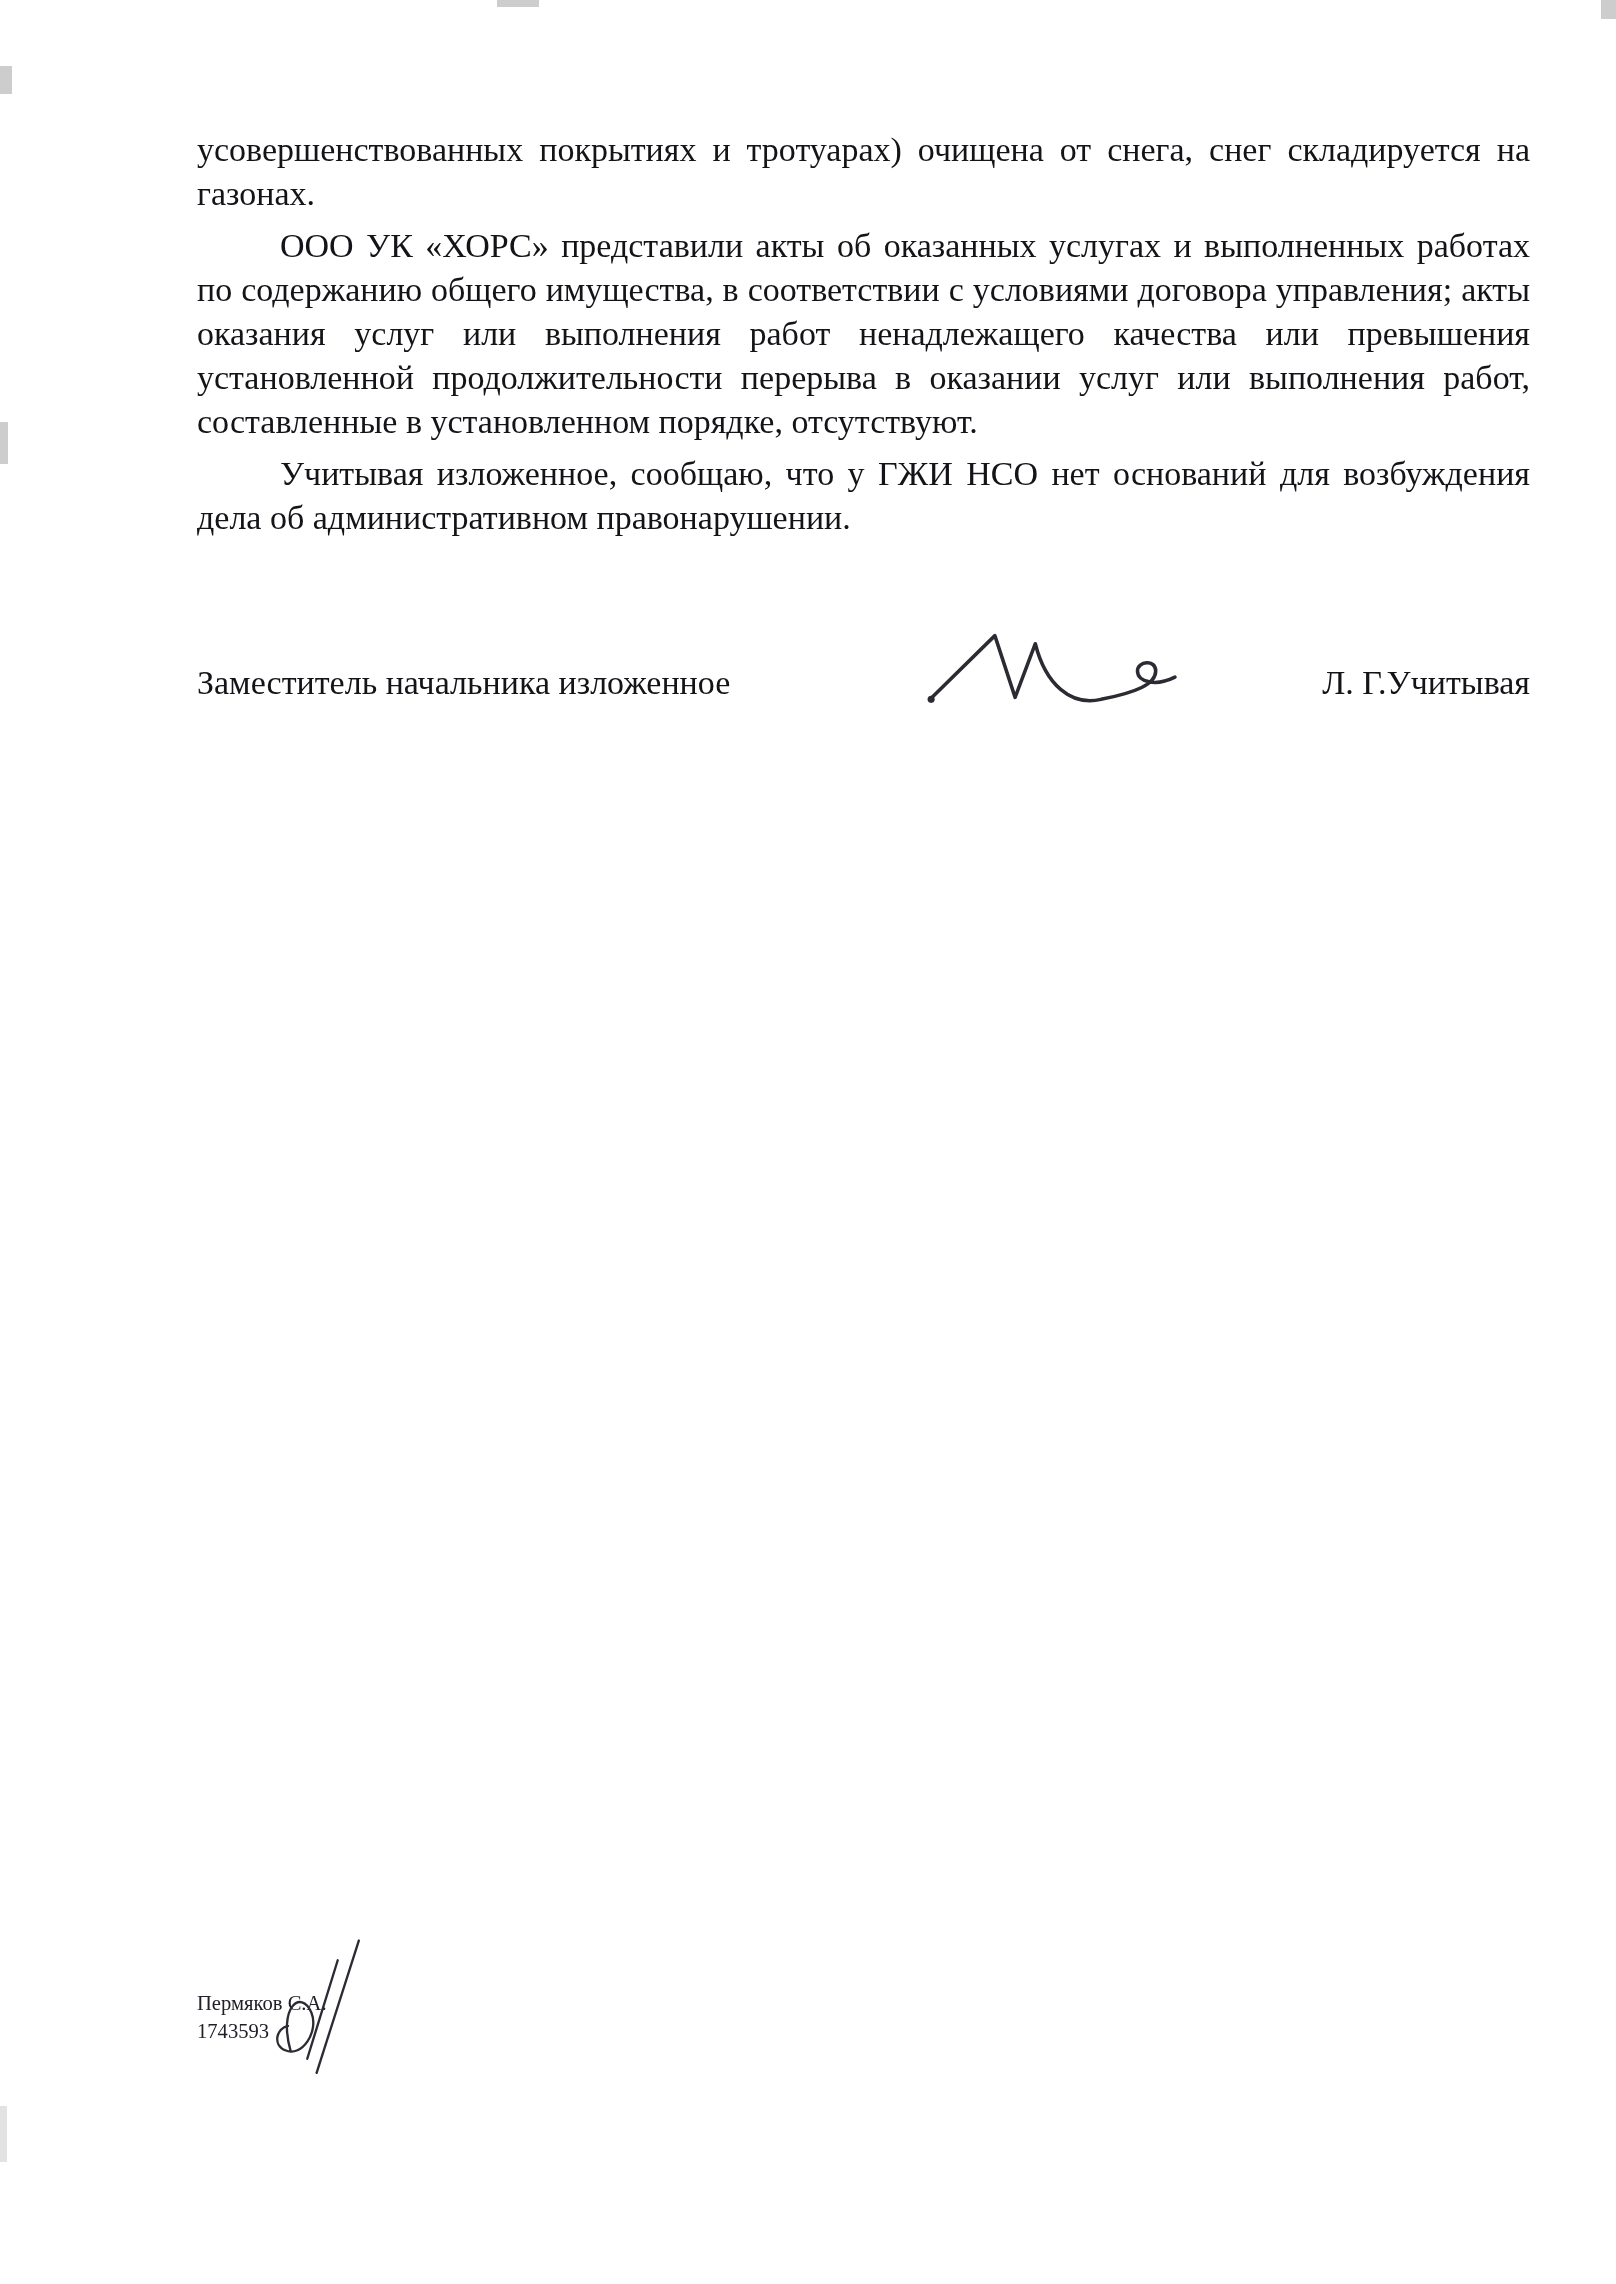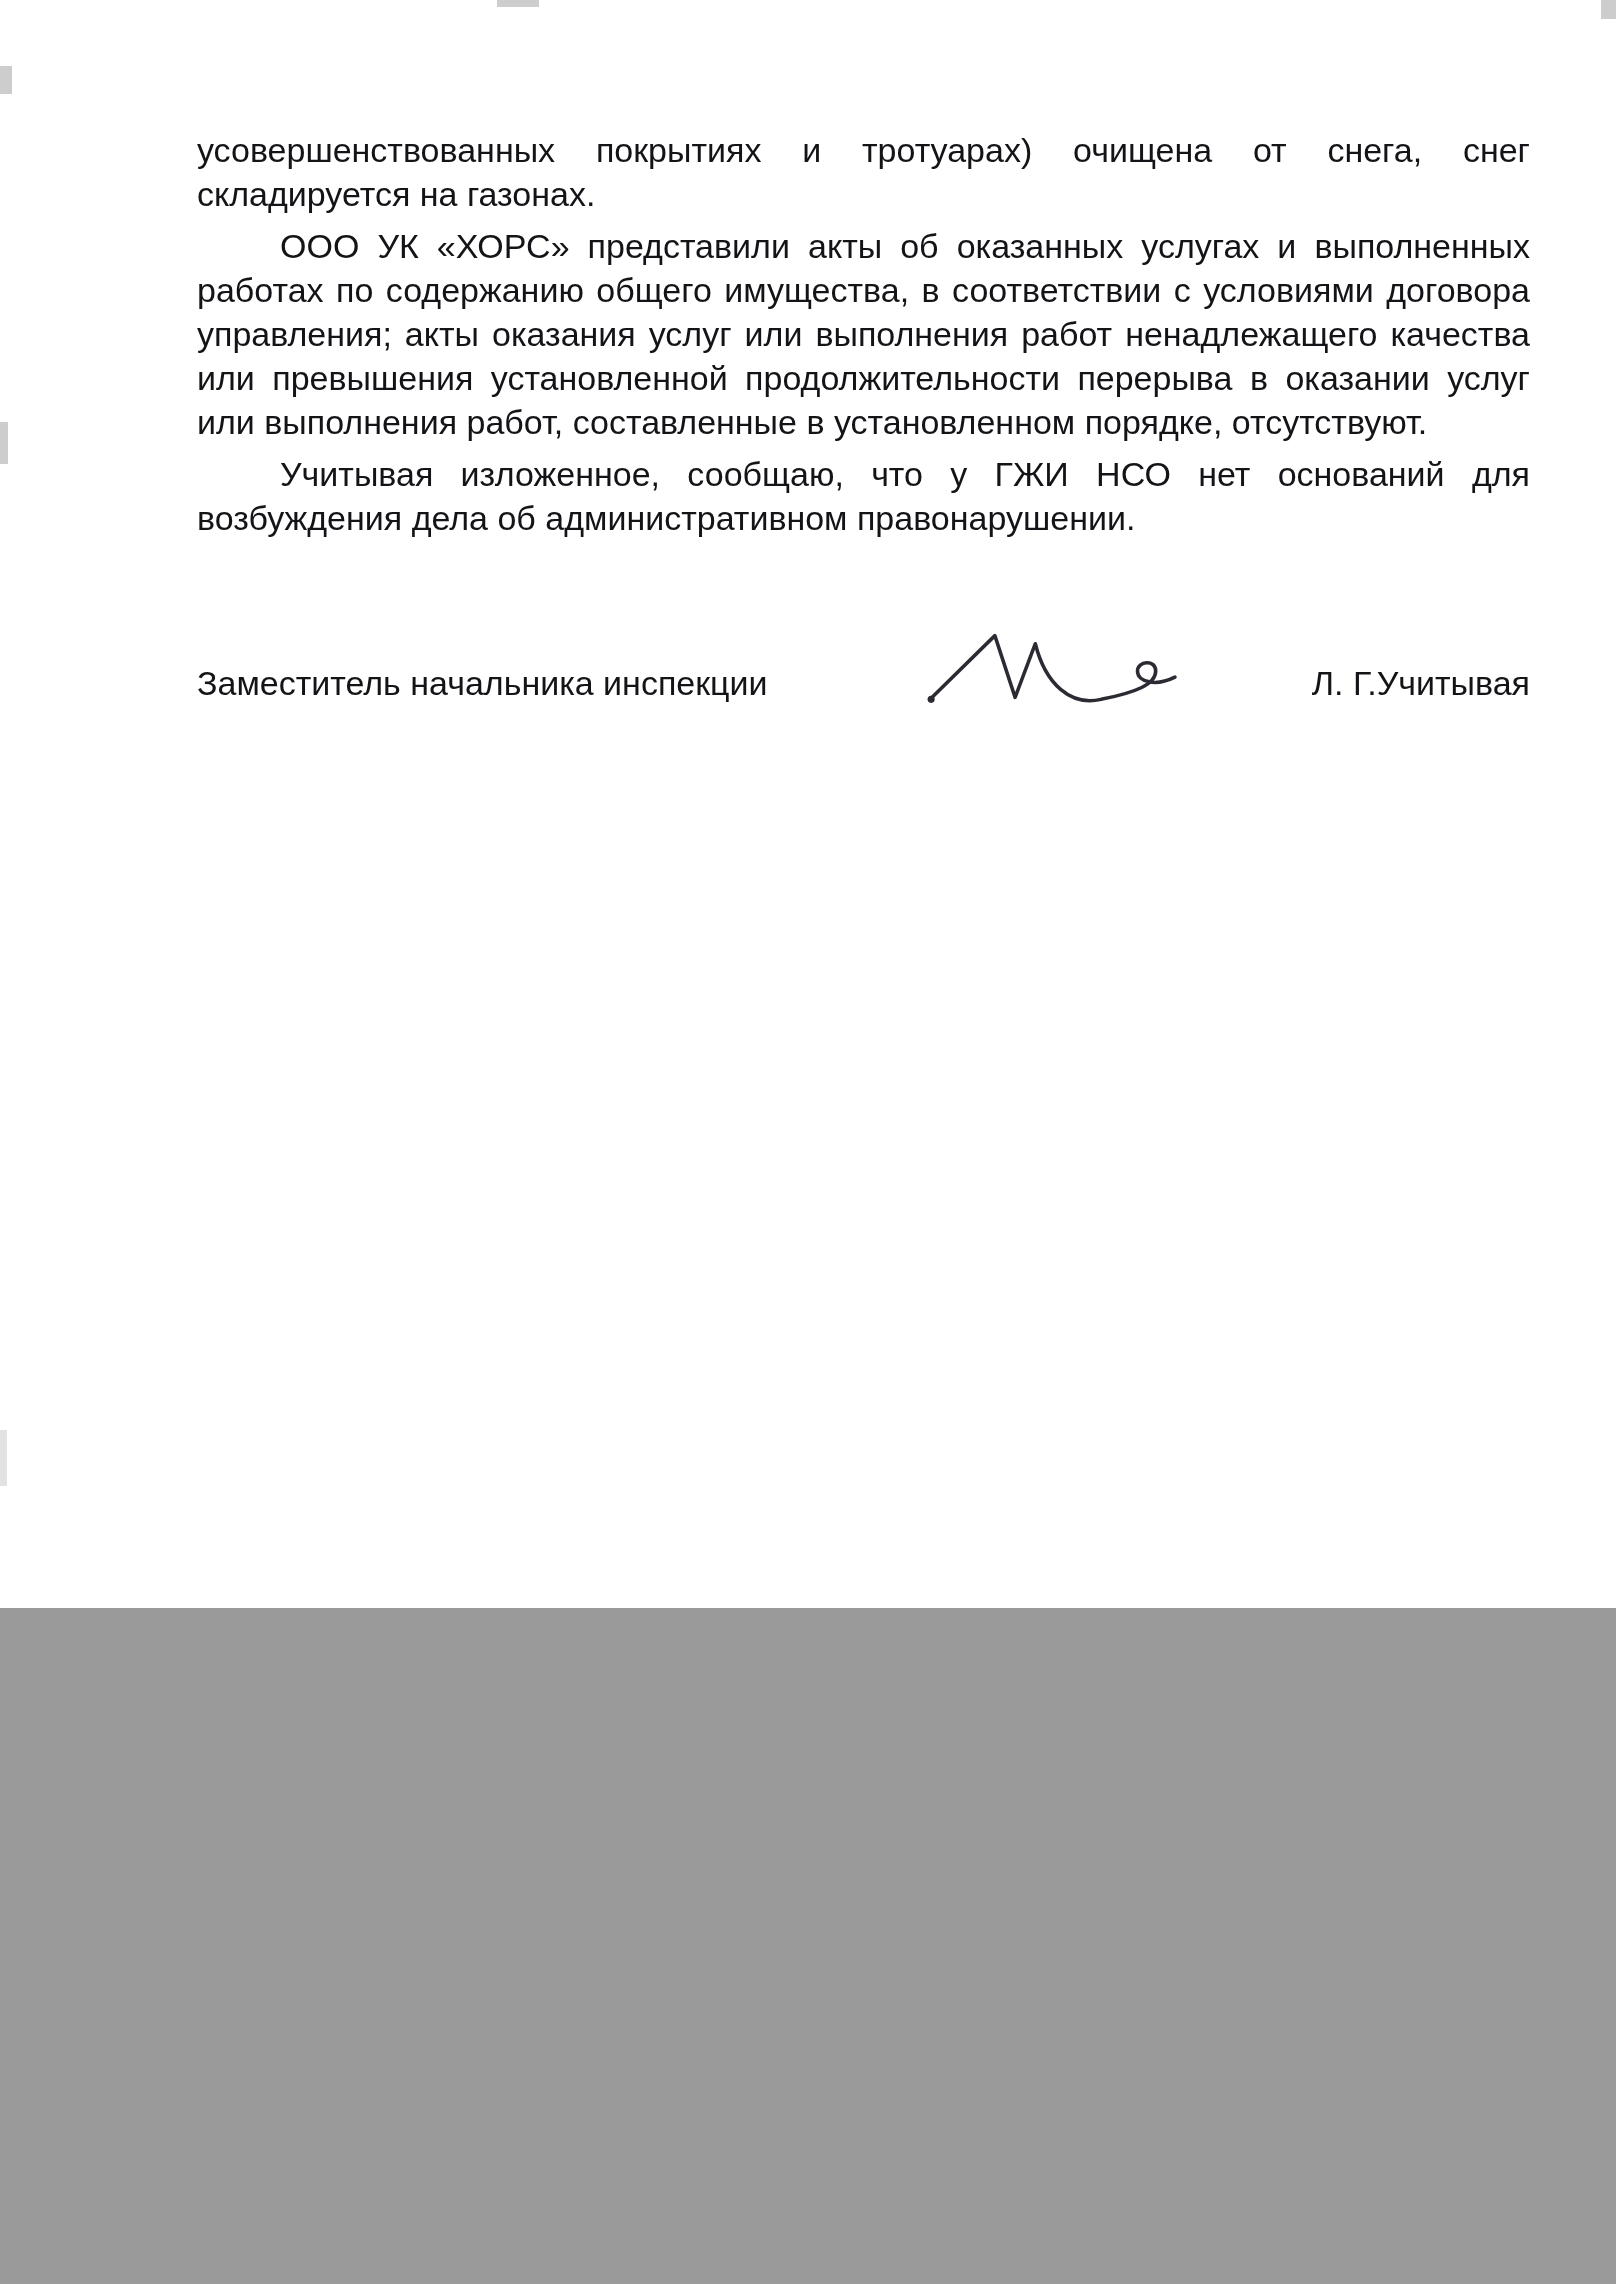--- a/index.html
+++ b/index.html
@@ -3,23 +3,23 @@
 <meta charset="utf-8">
 <style>
   html, body {
     margin: 0;
     padding: 0;
     background: #9a9a9a;
   }
   .page {
     position: relative;
     width: 1617px;
-    height: 1608px;
+    height: 2284px;
     background: #ffffff;
-    font-family: Liberation Sans, sans-serif;
+    font-family: Liberation Serif, serif;
     color: #141418;
     overflow: hidden;
   }
   .body-text {
     position: absolute;
     top: 128px;
     left: 197px;
     width: 1333px;
     font-size: 34px;
     line-height: 44px;
@@ -101,21 +101,21 @@
   <span class="artifact a4"></span>
   <span class="artifact a5"></span>
 
   <div class="body-text">
     <p class="para no-indent">усовершенствованных покрытиях и тротуарах) очищена от снега, снег складируется на газонах.</p>
     <p class="para indent">ООО УК «ХОРС» представили акты об оказанных услугах и выполненных работах по содержанию общего имущества, в соответствии с условиями договора управления; акты оказания услуг или выполнения работ ненадлежащего качества или превышения установленной продолжительности перерыва в оказании услуг или выполнения работ, составленные в установленном порядке, отсутствуют.</p>
     <p class="para indent">Учитывая изложенное, сообщаю, что у ГЖИ НСО нет оснований для возбуждения дела об административном правонарушении.</p>
   </div>
 
   <div class="signature-row">
-    <span class="sig-title">Заместитель начальника инспекции</span>
+    <span class="sig-title">Заместитель начальника изложенное</span>
     <span class="sig-image">
       <svg viewBox="0 0 520 180" xmlns="http://www.w3.org/2000/svg">
         <path d="M22 152 L150 26 L190 148 L230 42 C250 122 300 166 360 152 C430 138 468 122 468 96 C468 72 432 76 432 96 C432 118 468 127 506 108" fill="none" stroke="#2b2b33" stroke-width="7" stroke-linecap="round" stroke-linejoin="round"></path>
         <circle cx="24" cy="152" r="7" fill="#2b2b33"></circle>
       </svg>
     </span>
     <span class="sig-name">Л. Г.Учитывая</span>
   </div>
 
   <div class="footer">

